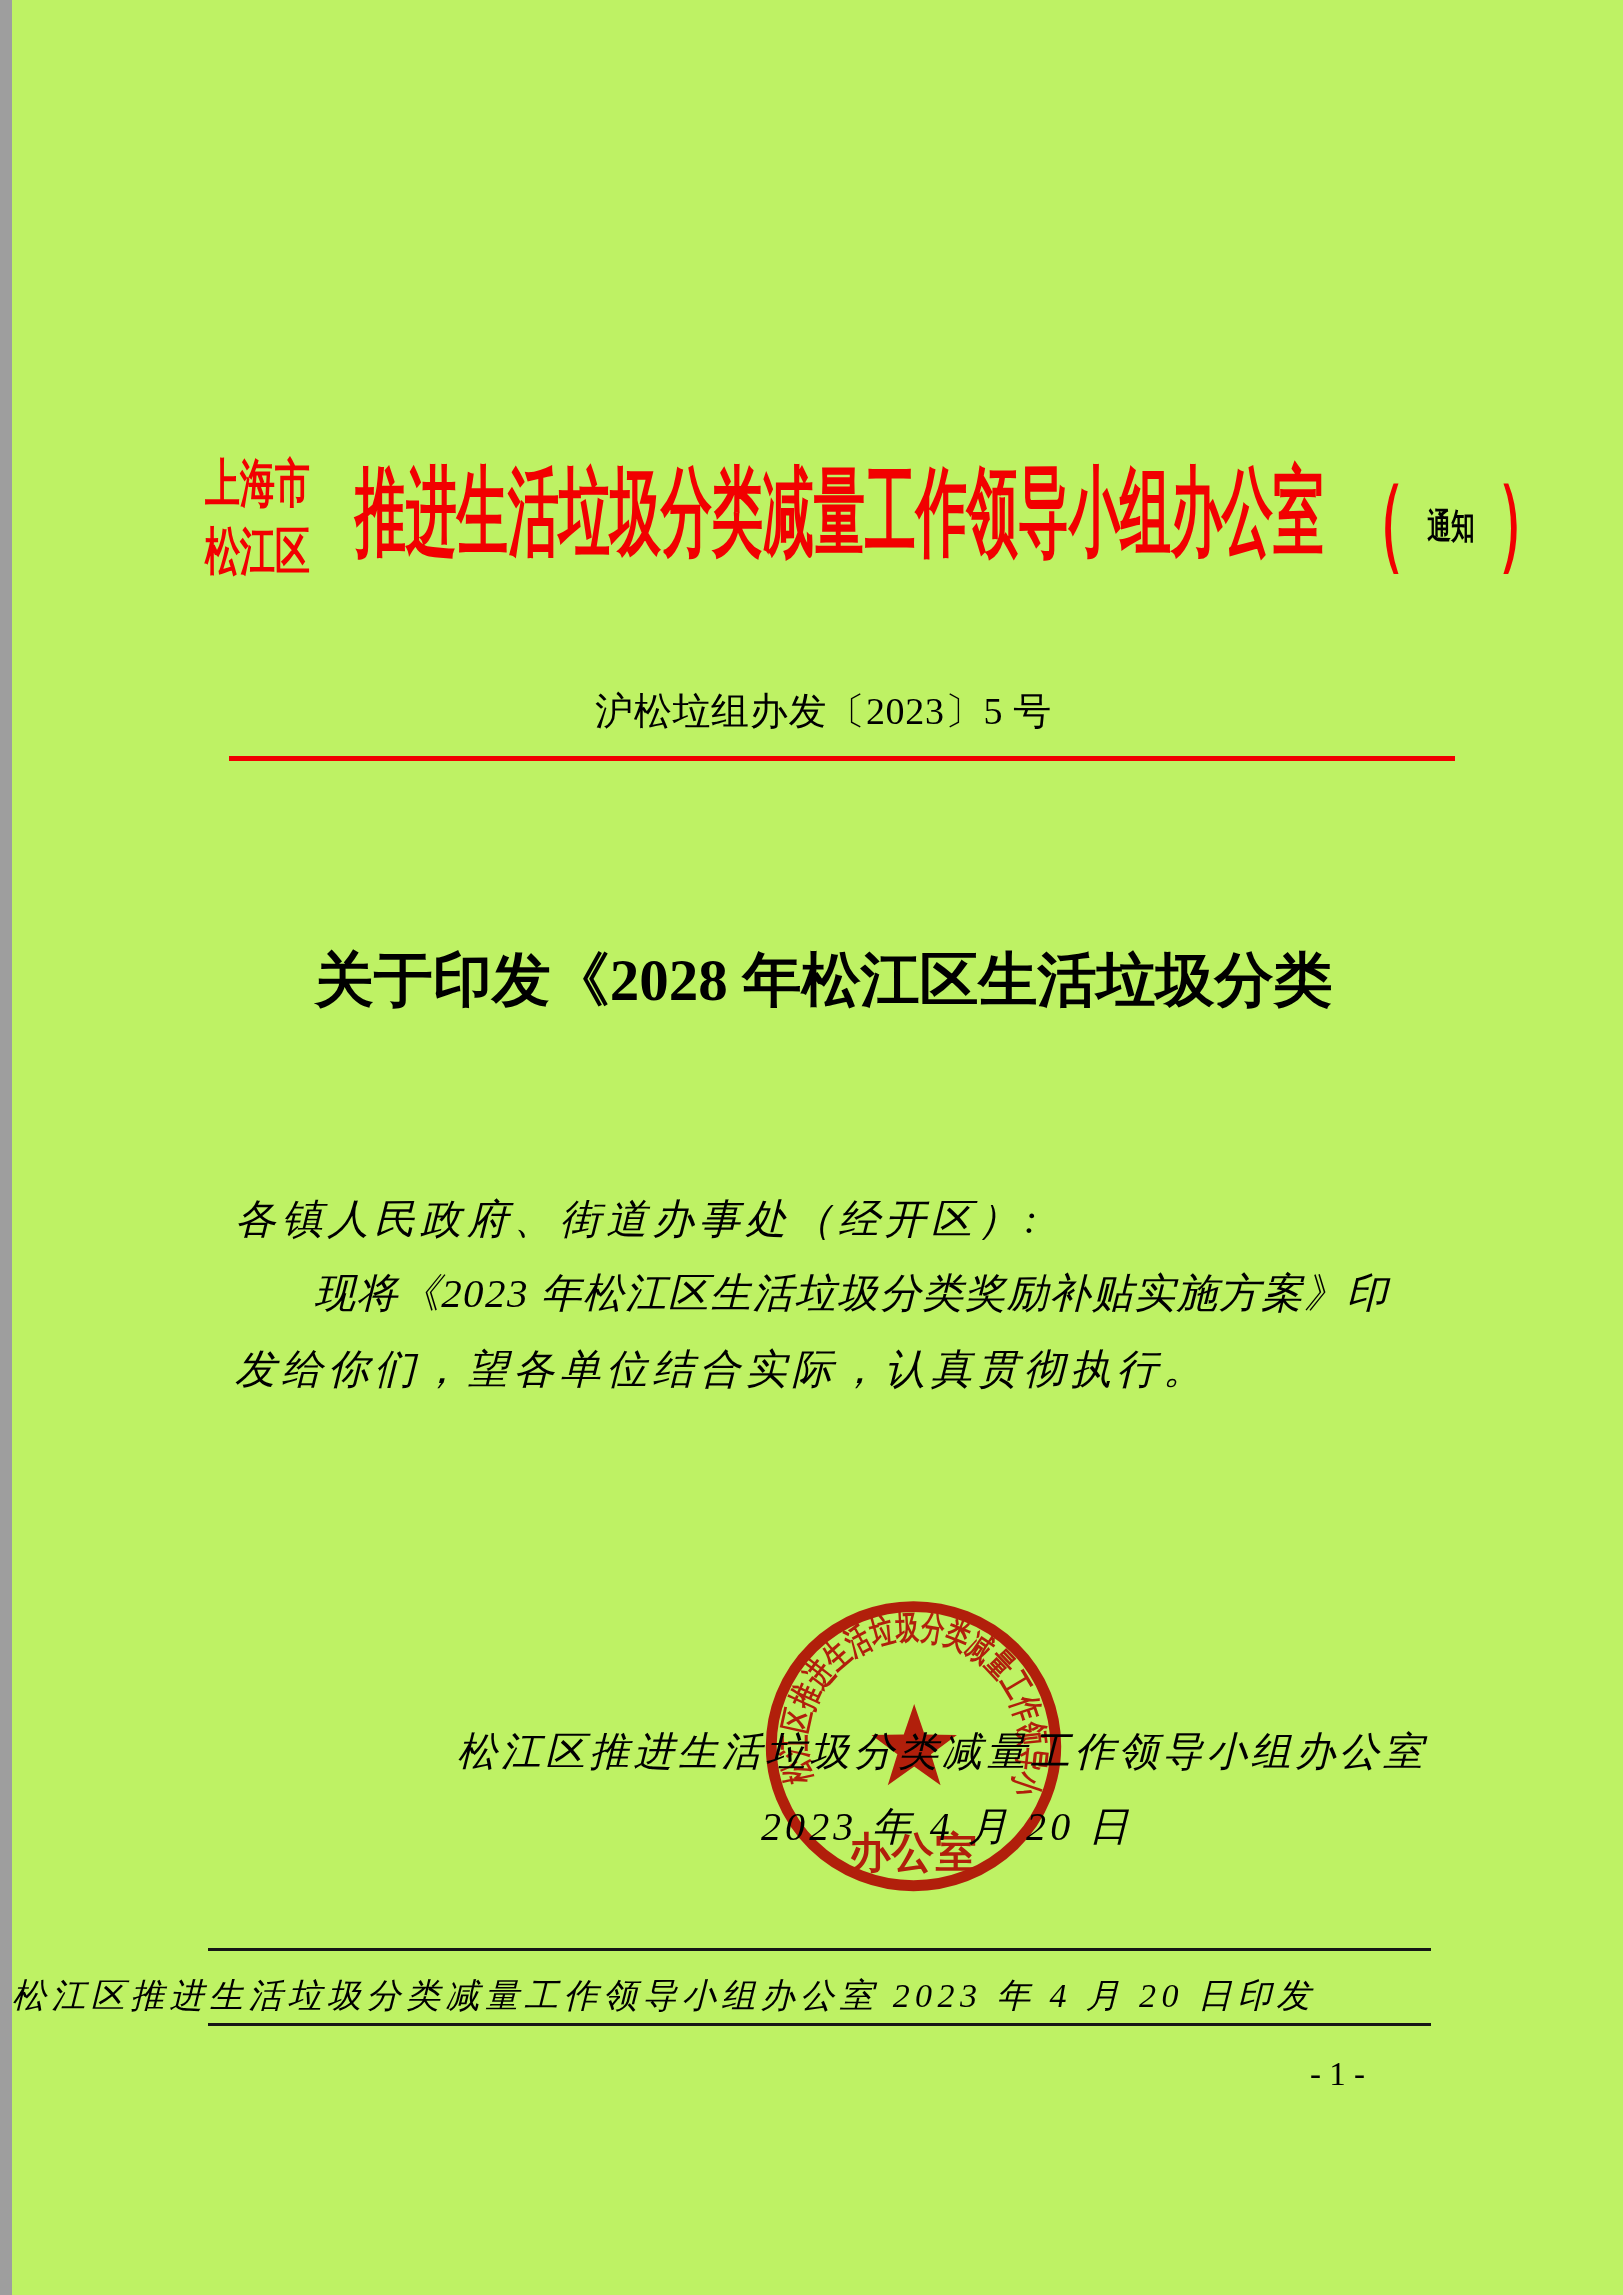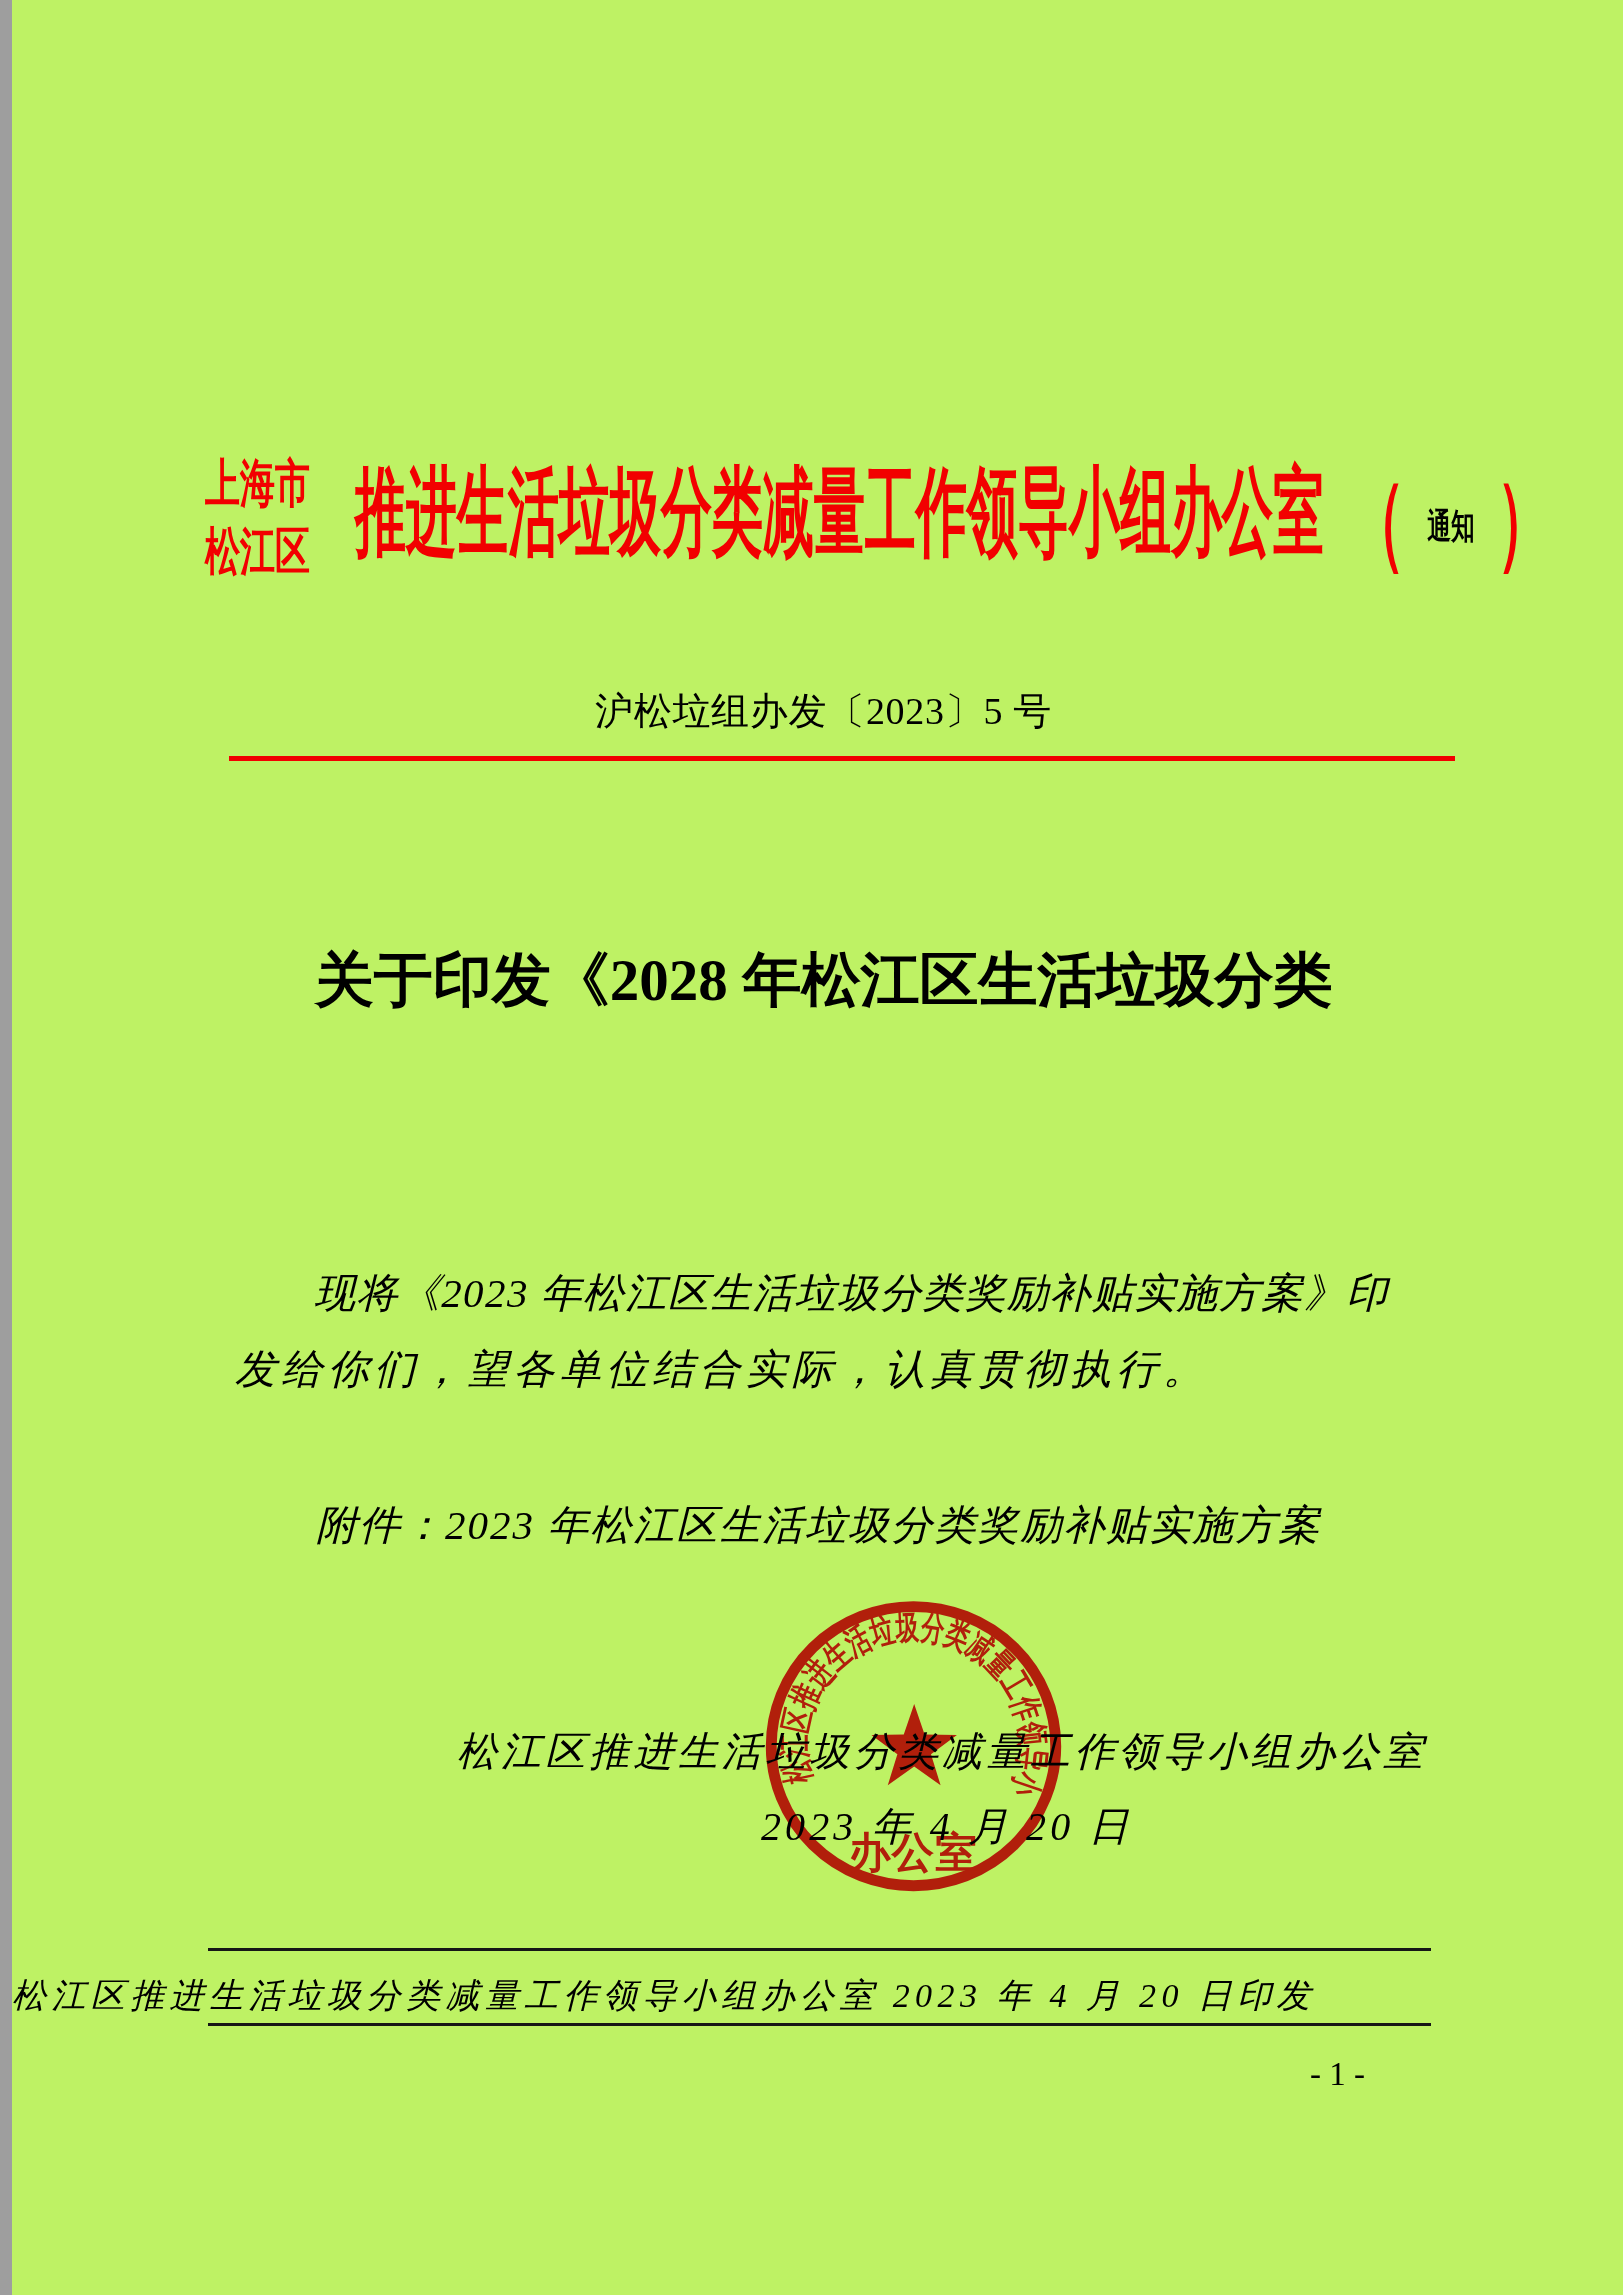--- a/index.html
+++ b/index.html
@@ -112,23 +112,23 @@
     <span class="paren">（</span>
     <span class="paren-label">通知</span>
     <span class="paren">）</span>
   </div>
 
   <div class="doc-number">沪松垃组办发〔2023〕5 号</div>
   <div class="red-rule"></div>
 
   <div class="doc-title-1">关于印发《2028 年松江区生活垃圾分类</div>
 
+  <div class="body-line line-greeting">各镇人民政府、街道办事处（经开区）:</div>
   <div class="body-line line-para1">现将《2023 年松江区生活垃圾分类奖励补贴实施方案》印</div>
   <div class="body-line line-para2">发给你们，望各单位结合实际，认真贯彻执行。</div>
-  <div class="body-line line-attachment">附件：2023 年松江区生活垃圾分类奖励补贴实施方案</div>
 
   <div class="sig-org">松江区推进生活垃圾分类减量工作领导小组办公室</div>
   <div class="sig-date">2023 年 4 月 20 日</div>
 
   <svg class="seal" viewBox="0 0 454 427" xmlns="http://www.w3.org/2000/svg">
     <defs>
       <path id="sealArc" d="M 78.5 267 A 158 158 0 1 1 375.5 267" fill="none"></path>
     </defs>
     <ellipse cx="227" cy="213" rx="209" ry="205" fill="none" stroke="#ee1610" stroke-width="16"></ellipse>
     <polygon fill="#ee1610" points="228,151 243.3,196 290.8,196.6 252.7,225 266.8,270.4 228,243 189.2,270.4 203.3,225 165.2,196.6 212.7,196"></polygon>

